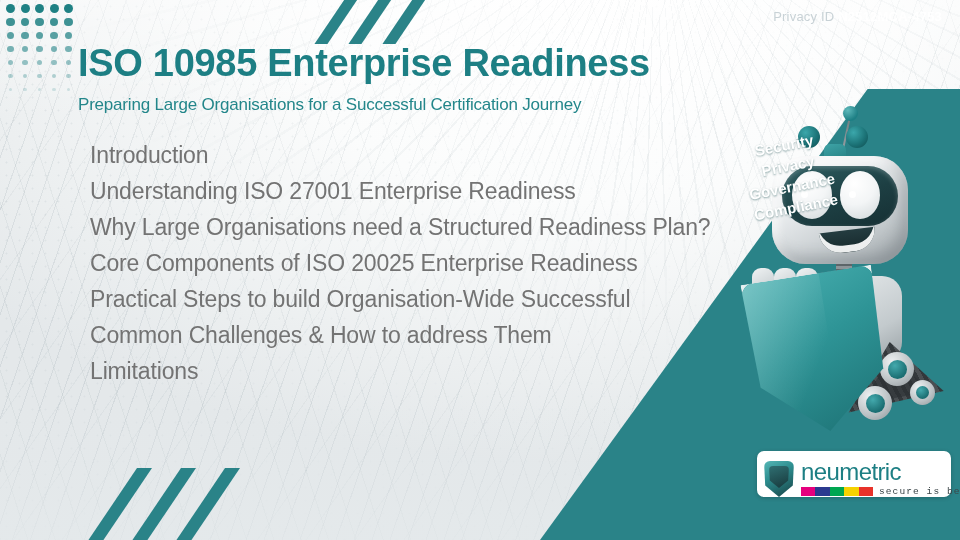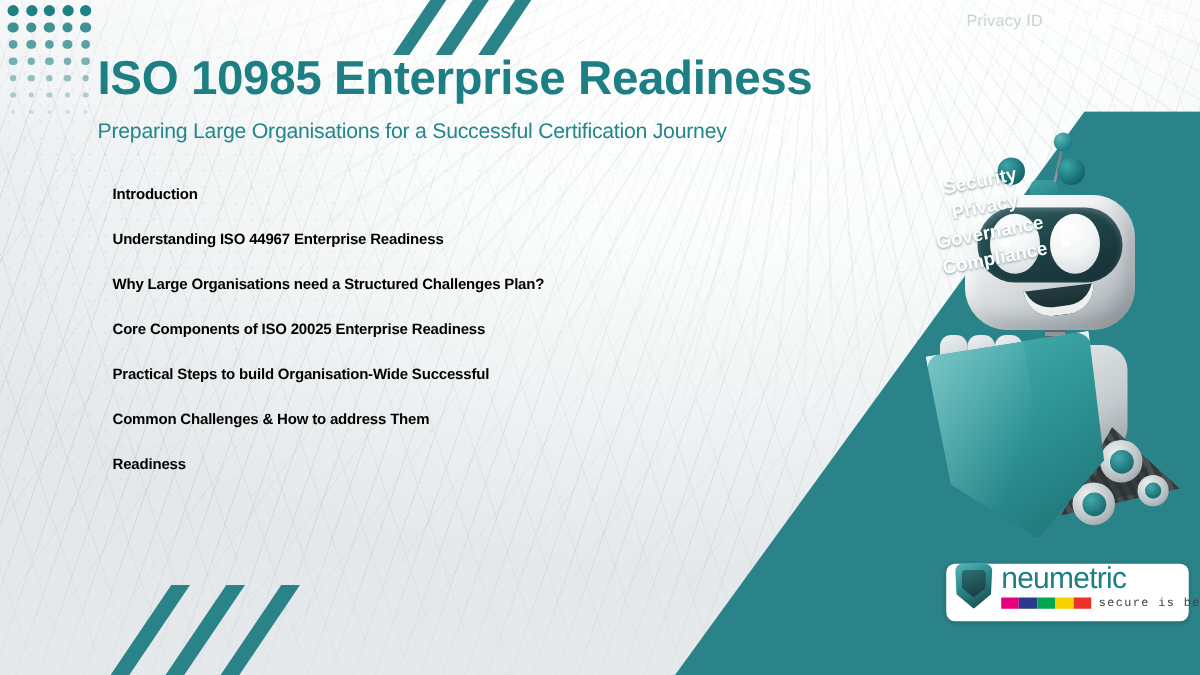--- a/index.html
+++ b/index.html
@@ -85,21 +85,21 @@
     white-space:nowrap;
   }
   .subtitle{
     position:absolute;left:78px;top:95px;
     font-size:17px;font-weight:400;color:#23868a;letter-spacing:-.2px;
     white-space:nowrap;
   }
 
   .agenda{position:absolute;left:90px;top:137px;width:640px;}
   .agenda-item{
-    font-size:12px;font-weight:700;color:#000000;letter-spacing:-.15px;
+    font-size:23px;font-weight:400;color:#737373;letter-spacing:-.15px;
     height:36px;line-height:36px;white-space:nowrap;
   }
 
   
   .robot{position:absolute;left:724px;top:108px;width:240px;height:350px;}
 
   .r-antenna-stem{
     position:absolute;left:117px;top:6px;width:2px;height:40px;
     background:linear-gradient(180deg,#6f7a7e,#9aa3a7);
     transform:rotate(12deg);transform-origin:bottom center;border-radius:1px;
@@ -212,21 +212,21 @@
   .r-roller.a i{width:19px;height:19px;}
   .r-roller.b{left:18px;top:50px;width:34px;height:34px;}
   .r-roller.b i{width:19px;height:19px;}
   .r-roller.c{left:70px;top:44px;width:25px;height:25px;}
   .r-roller.c i{width:13px;height:13px;}
 
   
   .logo{
     position:absolute;left:757px;top:451px;width:194px;height:46px;
     background:#ffffff;border-radius:7px;
-    display:flex;align-items:flex-start;padding:0 7px;box-sizing:border-box;
+    display:flex;align-items:flex-end;padding:0 7px;box-sizing:border-box;
     box-shadow:0 1px 4px rgba(0,0,0,.20);
   }
   .logo-shield{
     width:30px;height:36px;flex:0 0 30px;margin-right:7px;position:relative;
   }
   .logo-shield .sh{
     position:absolute;inset:0;
     background:linear-gradient(150deg,#55b7b6 0%,#2d8d8f 40%,#173f42 100%);
     clip-path:polygon(50% 100%, 4% 68%, 0% 0%, 100% 0%, 96% 68%);
     border-radius:6px 6px 0 0;
@@ -314,26 +314,26 @@
   <div class="article-id">
     <span>Privacy ID</span>
     <b>N2512MCA-4753</b>
   </div>
 
   <div class="title">ISO 10985 Enterprise Readiness</div>
   <div class="subtitle">Preparing Large Organisations for a Successful Certification Journey</div>
 
   <div class="agenda" id="agenda-list">
       <div class="agenda-item">Introduction</div>
-      <div class="agenda-item">Understanding ISO 44967 Enterprise Readiness</div>
-      <div class="agenda-item">Why Large Organisations need a Structured Challenges Plan?</div>
+      <div class="agenda-item">Understanding ISO 27001 Enterprise Readiness</div>
+      <div class="agenda-item">Why Large Organisations need a Structured Readiness Plan?</div>
       <div class="agenda-item">Core Components of ISO 20025 Enterprise Readiness</div>
       <div class="agenda-item">Practical Steps to build Organisation-Wide Successful</div>
       <div class="agenda-item">Common Challenges &amp; How to address Them</div>
-      <div class="agenda-item">Readiness</div>
+      <div class="agenda-item">Limitations</div>
     </div>
 
   <div class="robot">
     <div class="r-antenna-stem"></div>
     <div class="r-antenna-ball"></div>
     <div class="r-antenna-base"></div>
 
     <div class="r-shoulder s1"></div>
     <div class="r-shoulder s2"></div>
     <div class="r-shoulder s3"></div>

